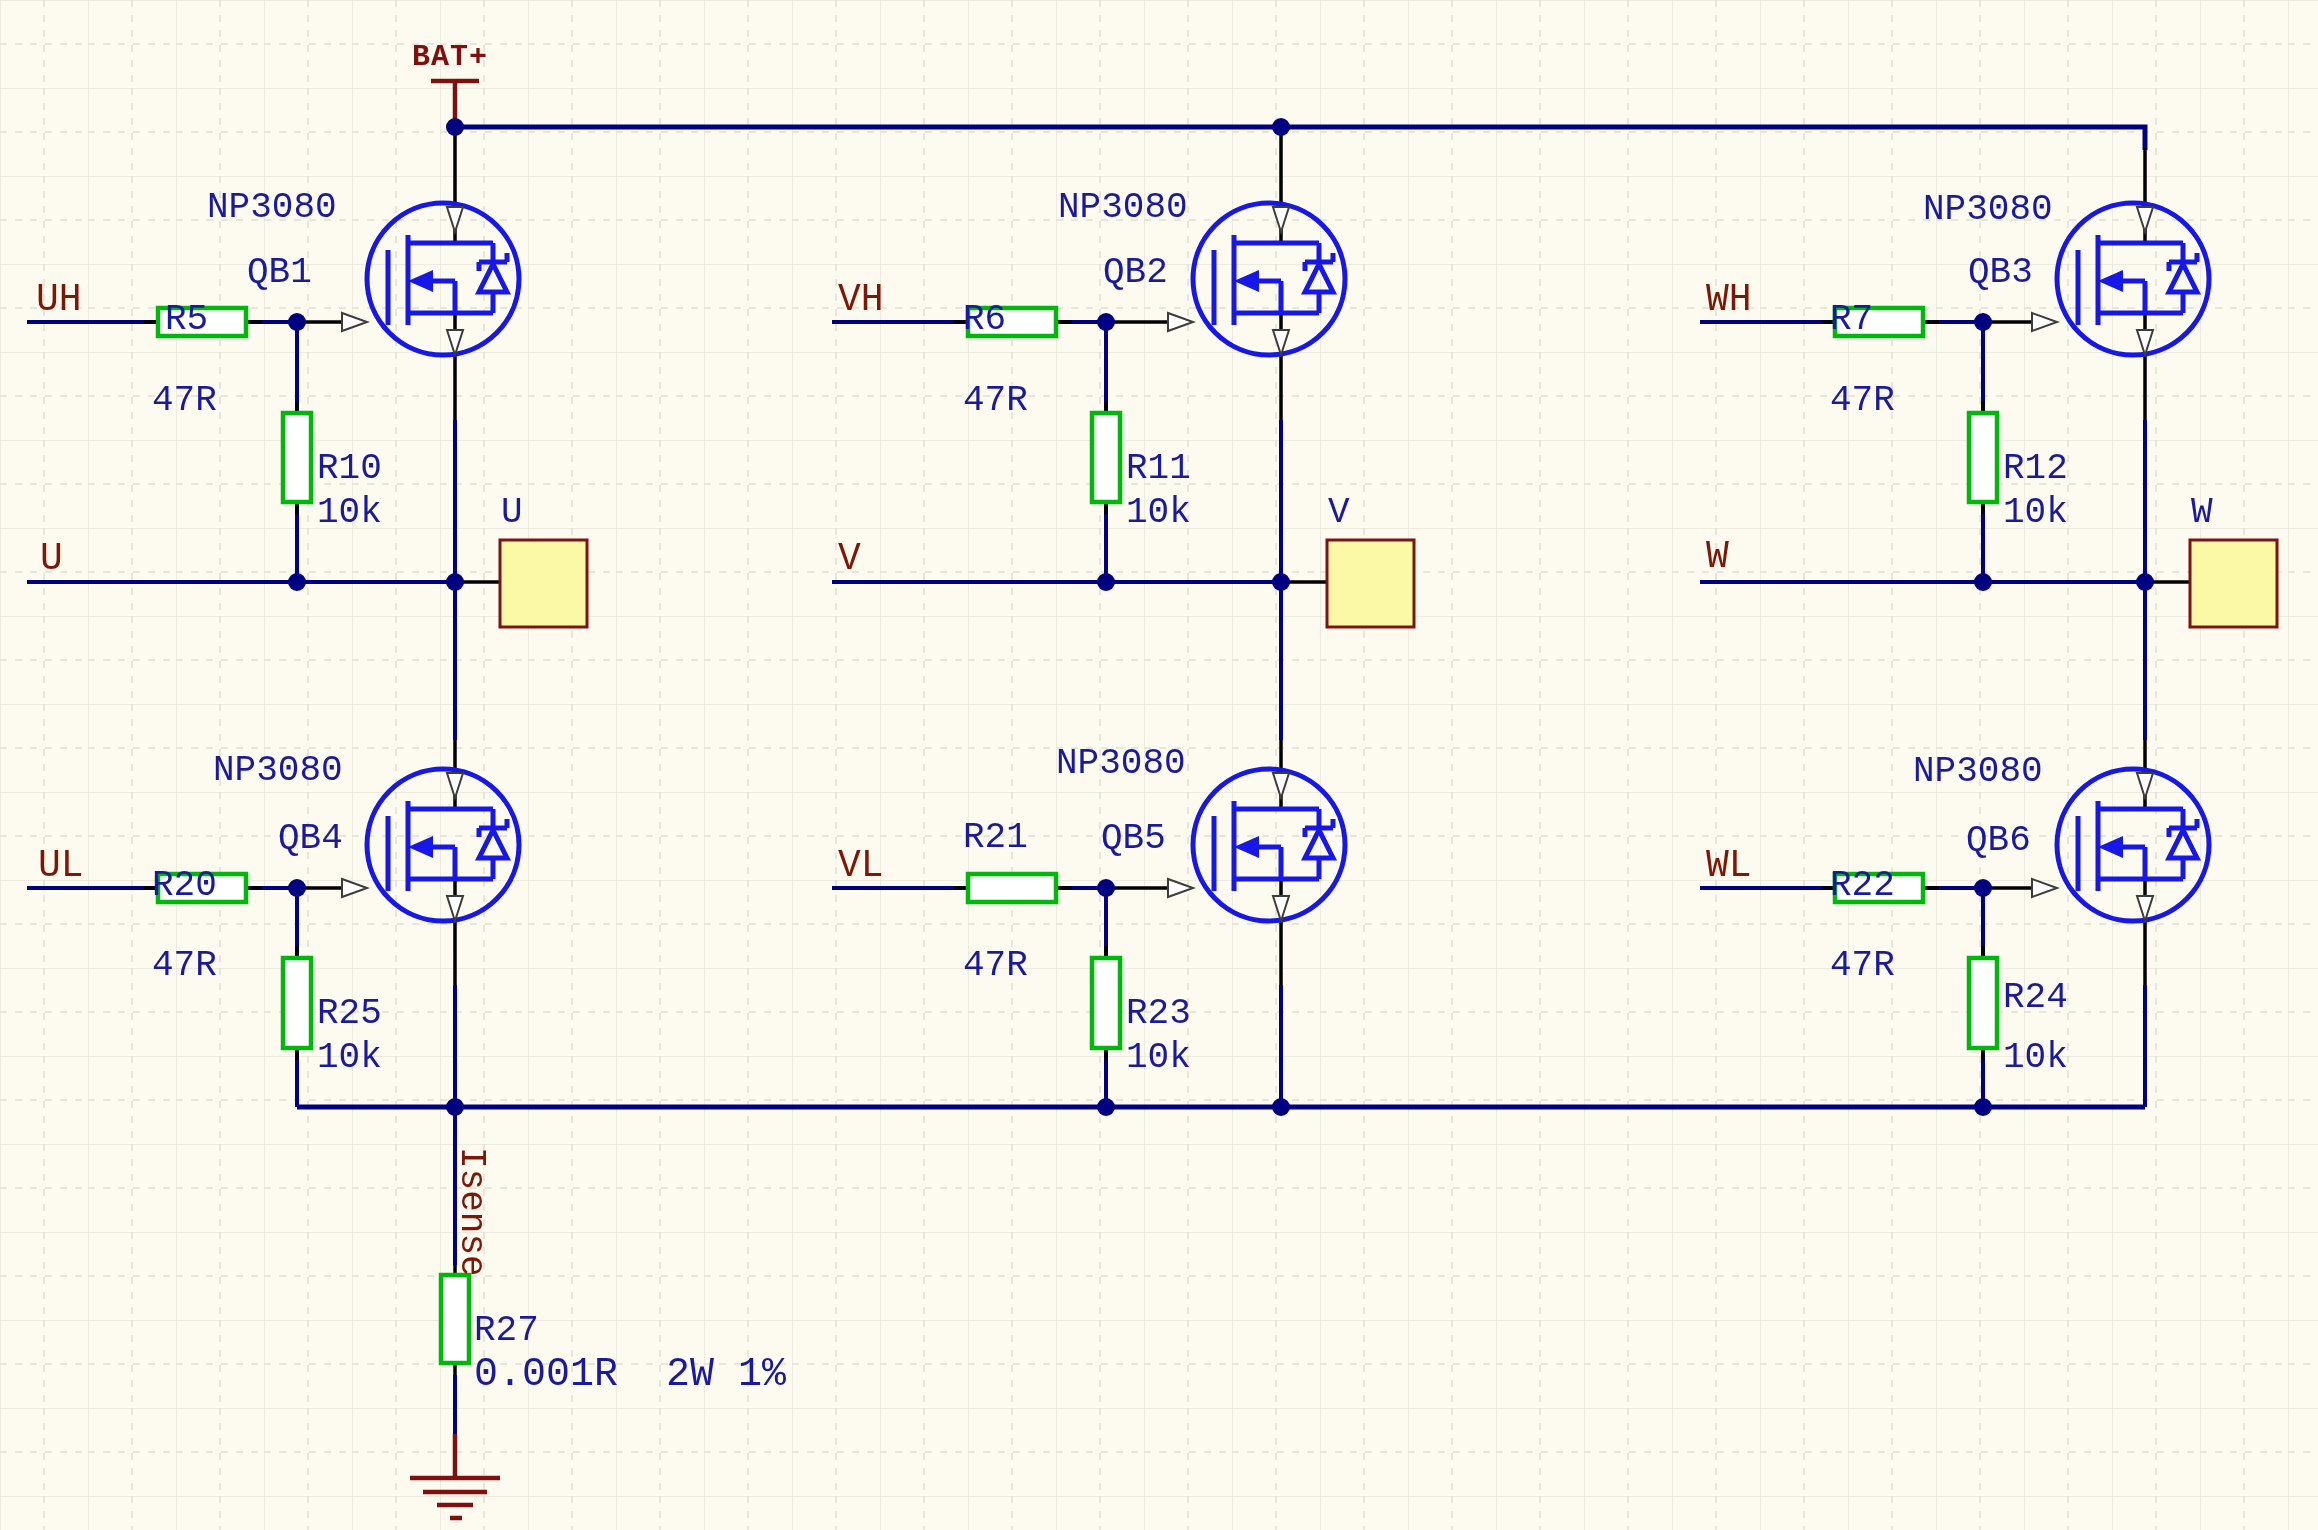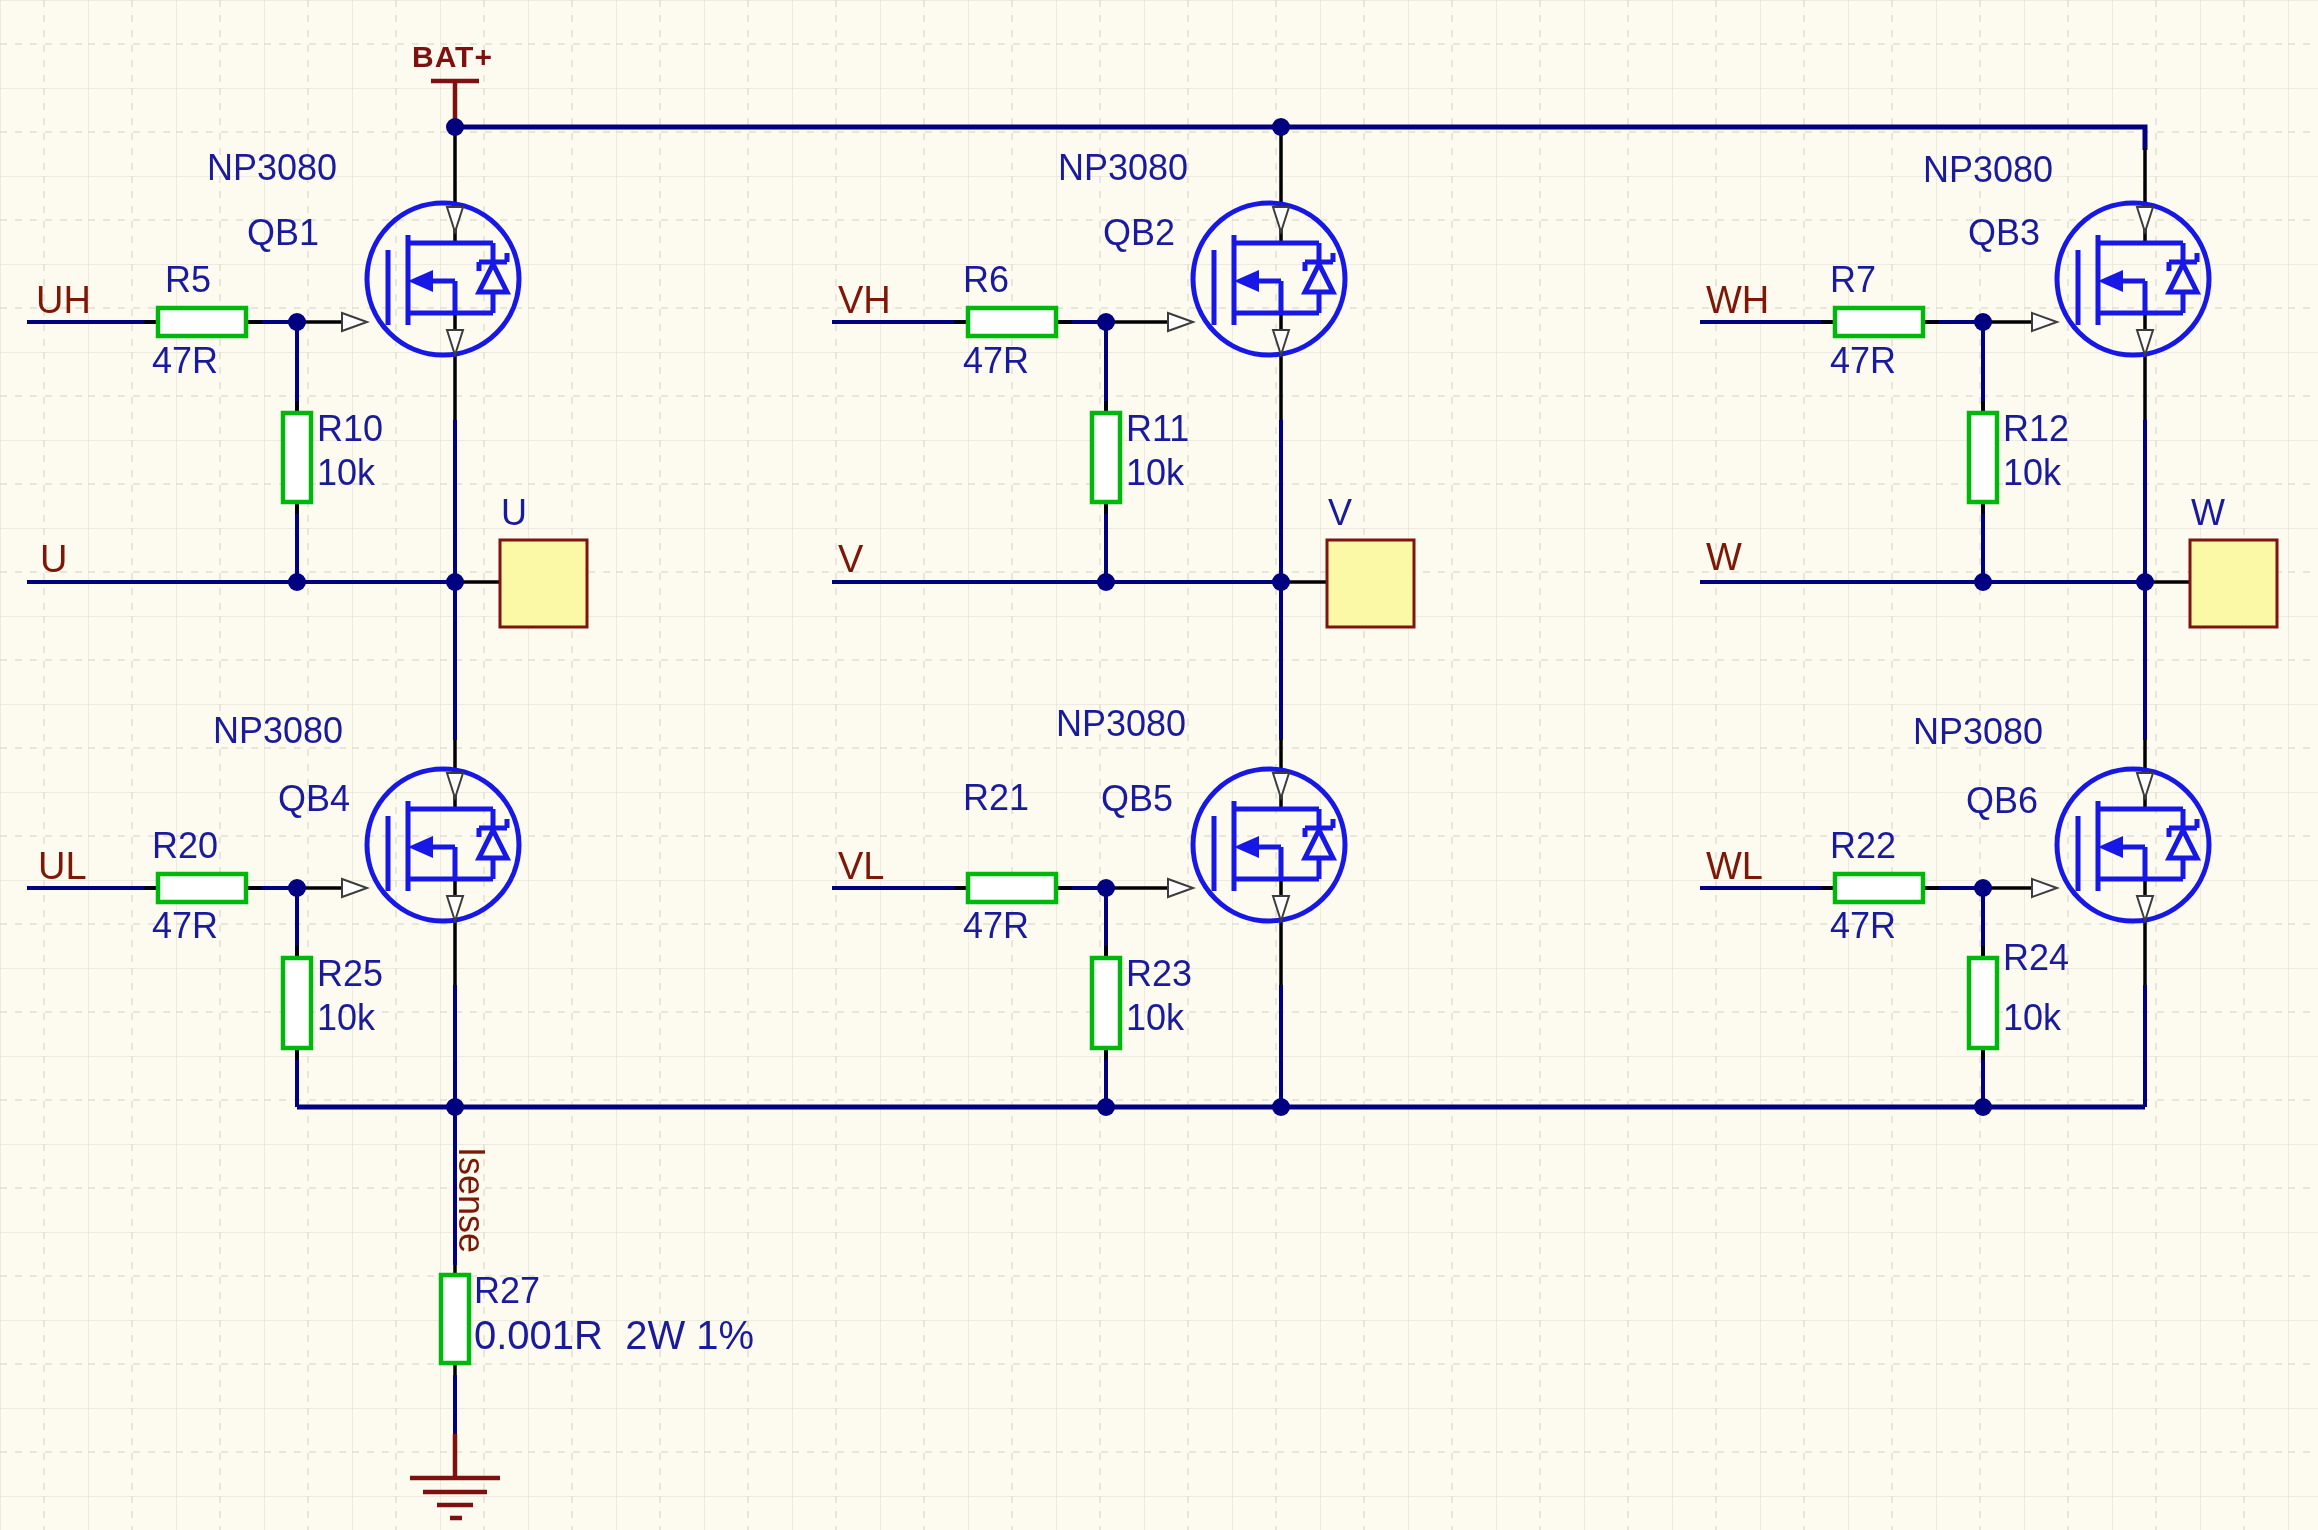--- a/index.html
+++ b/index.html
@@ -1,32 +1,32 @@
 <!DOCTYPE html>
 <html><head>
 <meta charset="utf-8">
 <style>
   html,body{margin:0;padding:0;background:#fdfbf0;}
   #canvas{position:relative;width:2318px;height:1530px;background:#e5e5e5;overflow:hidden;
-          font-family:Liberation Sans, sans-serif;}
+          font-family:Liberation Mono, monospace;}
   #schem-svg{position:absolute;left:0;top:0;}
   
   .wire{stroke:#000080;stroke-width:4;fill:none;}
   .rail{stroke:#000080;stroke-width:5;fill:none;}
   .pinwire{stroke:#000000;stroke-width:3.5;fill:none;}
   .redwire{stroke:#7f1010;stroke-width:4.5;fill:none;}
   .sym{stroke:#1717e6;stroke-width:5;fill:none;}
   .symfill{fill:#1717e6;stroke:none;}
   .pin{fill:#ffffff;stroke:#3c3c3c;stroke-width:2;}
   .res{fill:#ffffff;stroke:#00b80c;stroke-width:4.5;}
   .pad{fill:#fcf9a6;stroke:#7c1412;stroke-width:3;}
   .dot{fill:#000080;stroke:none;}
   
   .lbl{position:absolute;line-height:1;white-space:pre;}
-  .comp{font-size:36px;color:#1a1a9c;}
+  .comp{font-size:36px;color:#1a1a9c;margin-top:40px;}
   .net{font-size:38px;color:#7c1808;}
   .padlbl{font-size:36px;color:#1a1a9c;}
   .bat{font-size:30px;font-weight:bold;color:#7f1010;letter-spacing:1px;}
   .vtext{transform:rotate(90deg);transform-origin:0 0;font-size:36px;color:#7c1808;}
   .cjk{font-size:58px;color:#f31212;letter-spacing:6px;}
 </style>
 </head>
 <body>
 
 <div id="canvas">

